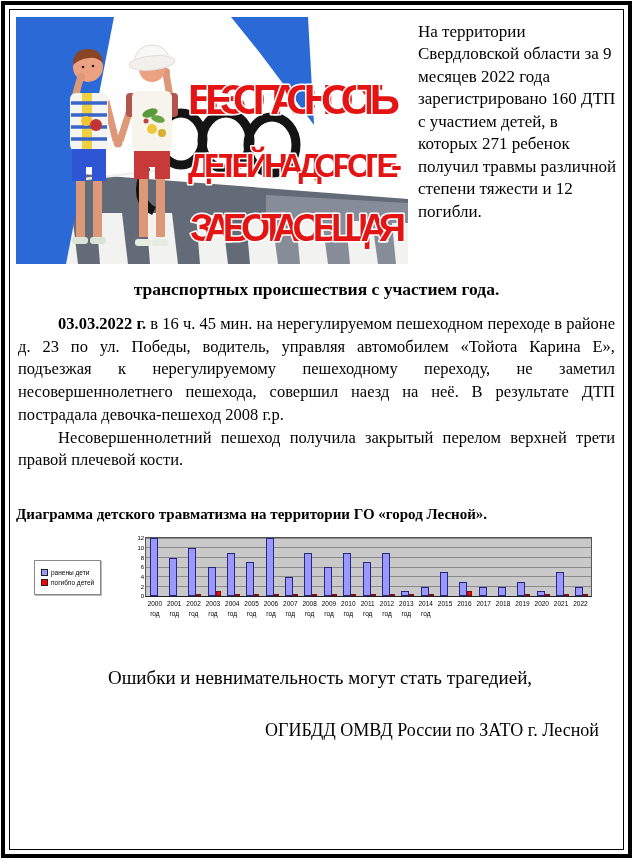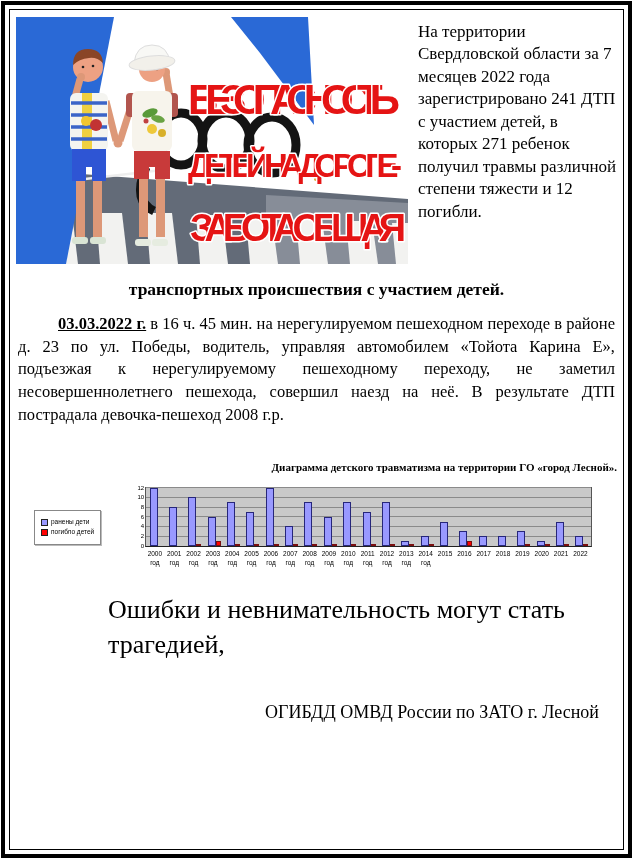--- a/index.html
+++ b/index.html
@@ -22,24 +22,24 @@
   
   .main-heading{
     margin-top:15px;text-align:center;font-weight:bold;font-size:17.5px;line-height:1.25;
     padding:0 6px;
   }
   .incident{
     margin-top:12px;font-size:16.5px;line-height:1.38;text-align:justify;
     padding:0 2px;
   }
   .incident p{margin:0;text-indent:40px;}
-  .date-em{font-weight:bold;text-decoration:underline;}
-
-  
-  .chart-title{margin-top:34px;text-align:right;font-weight:bold;font-size:11px;}
+  .date-em{font-weight:bold;}
+
+  
+  .chart-title{margin-top:34px;text-align:left;font-weight:bold;font-size:15px;}
   .chart-row{display:flex;align-items:center;margin-top:14px;padding-left:18px;}
   .legend-box{
     border:1px solid #888;background:#fff;box-shadow:1px 1px 0 #bbb;
     padding:5px 6px;margin-right:28px;flex:0 0 auto;
   }
   .legend-item{display:flex;align-items:center;gap:3px;margin:3px 0;
     font-family:"Liberation Sans",sans-serif;font-size:6.5px;line-height:1;}
   .legend-swatch{width:5px;height:5px;border:1px solid #222;flex:0 0 auto;}
   .plot-col{display:flex;flex-direction:column;}
   .plot{
@@ -50,25 +50,25 @@
   .ytick{position:absolute;left:-14px;width:12px;text-align:right;
     font-family:"Liberation Sans",sans-serif;font-size:6px;line-height:1;color:#000;}
   .bar{position:absolute;bottom:0;box-sizing:border-box;}
   .xlabels{display:flex;margin-left:16px;width:445px;margin-top:2px;}
   .xcell{flex:0 0 auto;text-align:center;font-family:"Liberation Sans",sans-serif;
     font-size:6.5px;line-height:1.5;color:#000;}
   .xcell .sub{display:block;}
 
   
   .prevent-line{margin-top:22px;text-align:center;font-size:19.5px;}
-  .mistakes{margin-top:24px;font-size:26px;line-height:1.35;}
+  .mistakes{margin-top:46px;font-size:19px;line-height:1.35;}
   .mistakes .l1{padding-left:92px;}
   .mistakes .l2{padding-left:14px;}
   .emph{font-weight:bold;text-decoration:underline;}
-  .footer-line{margin-top:40px;text-align:right;padding-right:18px;font-size:18px;}
+  .footer-line{margin-top:30px;text-align:right;padding-right:18px;font-size:18px;}
 </style>
 </head>
 <body>
 
 <div class="frame-outer"></div>
 <div class="frame-inner">
 <div class="page-content">
 
   <div class="top-row">
     <svg class="poster" width="392" height="247" viewBox="0 0 392 247">
@@ -153,29 +153,30 @@
         <path d="M118,46 q2,-18 18,-18 q16,0 18,18 z" fill="#f8f8f5" stroke="#ddd"></path>
         <ellipse cx="136" cy="46" rx="23" ry="7" fill="#f2f0ea" stroke="#ddd" transform="rotate(-6 136 46)"></ellipse>
       </g>
 
       <g font-family="Liberation Sans, sans-serif" font-weight="bold" fill="#e51414" stroke="#ffffff" stroke-width="3" stroke-linejoin="round" style="paint-order:stroke" lengthAdjust="spacingAndGlyphs">
         <text x="172" y="97" font-size="42" textLength="212">БЕЗОПАСНОСТЬ</text>
         <text x="172" y="160" font-size="33" textLength="214">ДЕТЕЙ НА ДОРОГЕ-</text>
         <text x="174" y="224" font-size="38" textLength="216">ЗАБОТА ОБЩАЯ</text>
       </g>
     </svg>
-    <div class="intro-col">На территории Свердловской области за 7 месяцев 2022 года зарегистрировано 241 ДТП с участием детей, в которых 271 ребенок получил травмы различной степени тяжести и 12 погибли.</div>
+    <div class="intro-col">На территории Свердловской области за 9 месяцев 2022 года зарегистрировано 160 ДТП с участием детей, в которых 271 ребенок получил травмы различной степени тяжести и 12 погибли.</div>
   </div>
 
   <div class="main-heading">
-    <span style="display:block">транспортных происшествия с участием детей.</span>
+    <span style="display:block">транспортных происшествия с участием года.</span>
   </div>
 
   <div class="incident">
     <p><span class="date-em">03.03.2022 г.</span><span> в 16 ч. 45 мин. на нерегулируемом пешеходном переходе в районе д. 23 по ул. Победы, водитель, управляя автомобилем «Тойота Карина Е», подъезжая к нерегулируемому пешеходному переходу, не заметил несовершеннолетнего пешехода, совершил наезд на неё. В результате ДТП пострадала девочка-пешеход 2008 г.р.</span></p>
+    <p>Несовершеннолетний пешеход получила закрытый перелом верхней трети правой плечевой кости.</p>
   </div>
 
   <div class="chart-title">Диаграмма детского травматизма на территории ГО «город Лесной».</div>
   <div class="chart-row">
     <div class="legend-box">
           <div class="legend-item">
             <span class="legend-swatch" style="background: rgb(153, 153, 255);"></span>
             <span>ранены дети</span>
           </div>
           <div class="legend-item">

